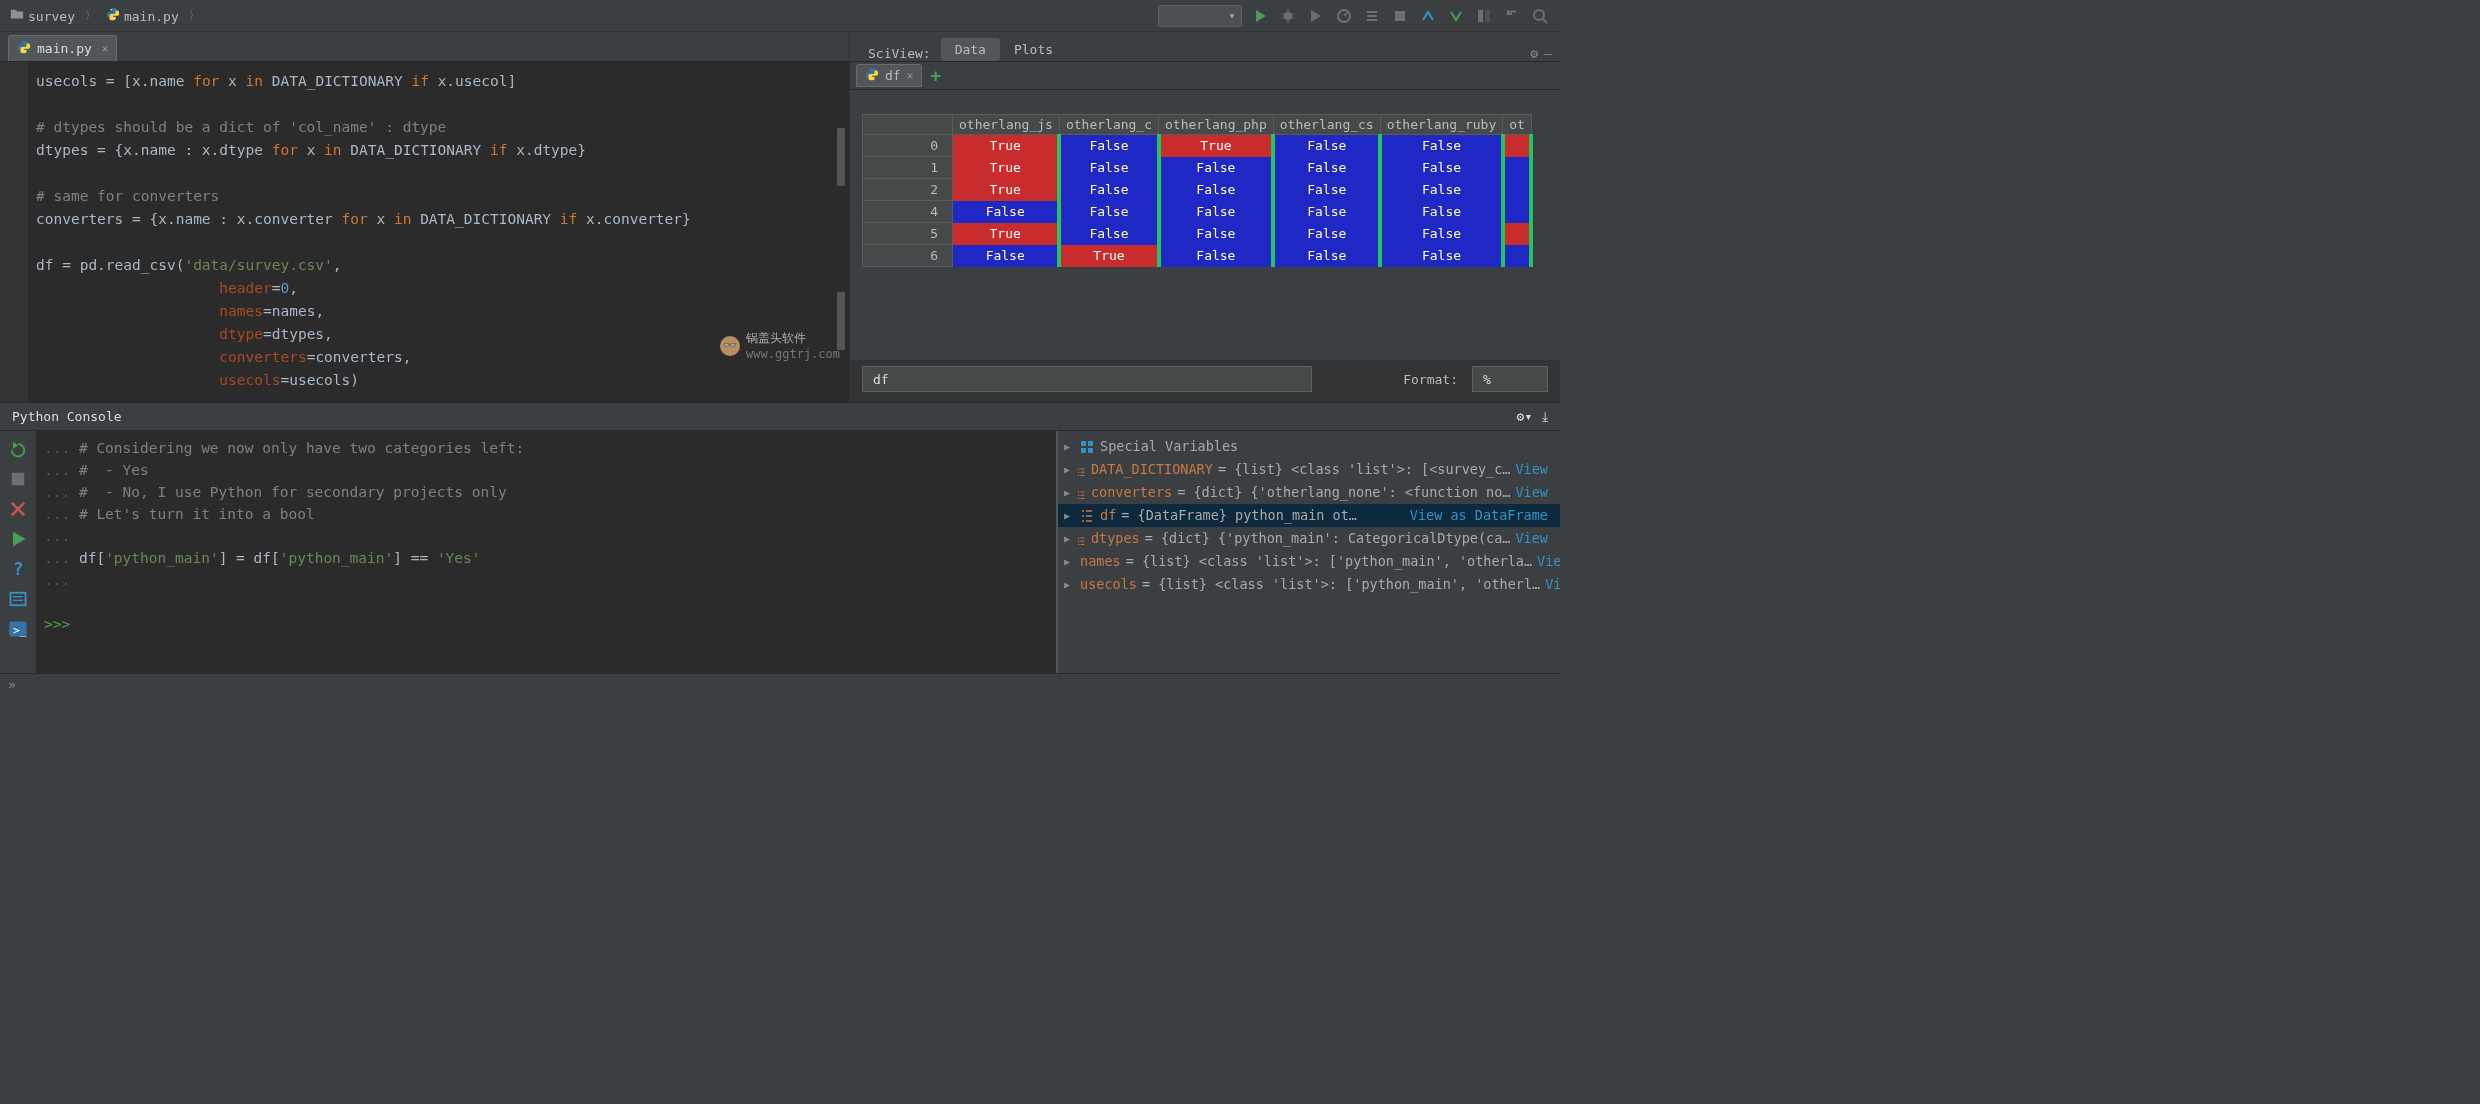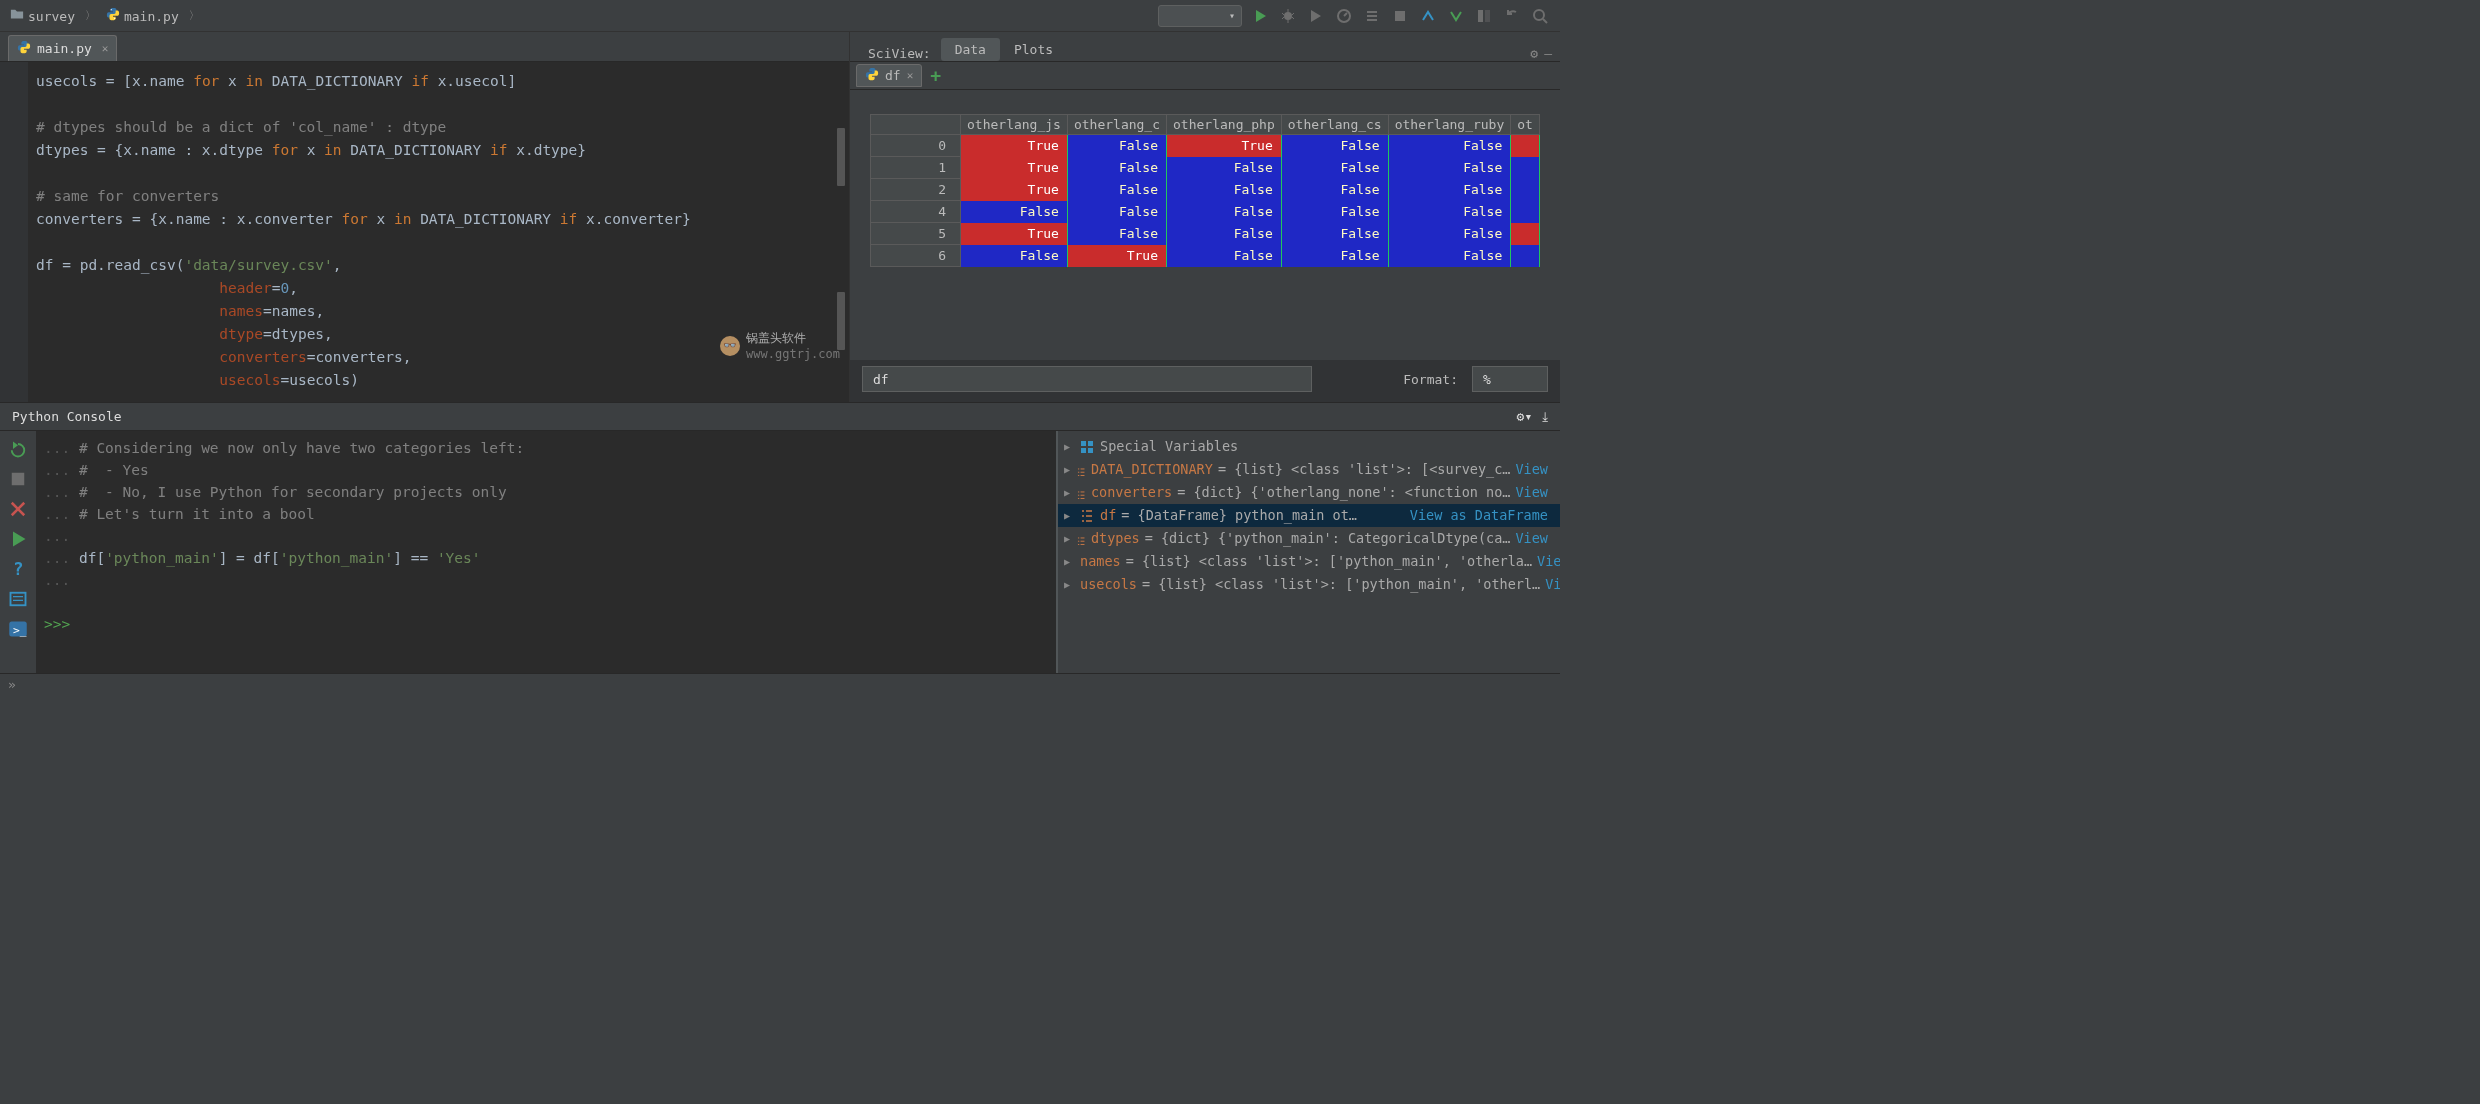--- a/index.html
+++ b/index.html
@@ -44,23 +44,23 @@
 .sci-tab { padding:4px 14px; color:#bbb; }
 .sci-tab.active { background:#515658; border-radius:3px; }
 .sci-tabs .cog { margin-left:auto; color:#888; }
 
 .df-tabstrip { height:28px; display:flex; align-items:center; background:#3c3f41; padding:0 6px; gap:8px; border-bottom:1px solid #282828; }
 .df-tab { background:#515658; padding:2px 8px; display:flex; align-items:center; gap:6px; border-radius:3px 3px 0 0; border:1px solid #6a6a6a; }
 .df-tab .close { color:#999; font-size:11px; }
 .df-plus { color:#499c54; font-size:18px; font-weight:bold; }
 
 .df-table-wrap { flex:1; background:#3c3f41; padding:24px 0 10px 0; overflow:hidden; }
-.df-table { border-collapse:collapse; margin-left:20px; }
+.df-table { border-collapse:collapse; margin-left:12px; }
 .df-table th { background:#45494a; color:#bbb; font-weight:normal; padding:2px 6px; border:1px solid #5a5a5a; font-size:13px; text-align:center; }
-.df-table td { padding:1px 8px; text-align:right; font-size:13px; border-right:1px solid #22c55e; height:22px; }
+.df-table td { padding:1px 8px; text-align:center; font-size:13px; border-right:4px solid #22c55e; height:22px; }
 .df-table td.ridx { background:#45494a; color:#bbb; border:1px solid #5a5a5a; width:90px; text-align:right; padding-right:14px; }
 .cell-T { background:#c92c2c; color:#fff; }
 .cell-F { background:#1f28c5; color:#fef9c3; }
 
 .df-bottom { display:flex; align-items:center; gap:14px; padding:6px 12px 10px 12px; }
 .df-input { flex:0 0 450px; height:26px; background:#45494a; border:1px solid #5e6060; color:#ddd; padding:0 10px; font-family:inherit; font-size:13px; }
 .fmt-label { color:#bbb; margin-left:auto; }
 .fmt-input { width:76px; height:26px; background:#45494a; border:1px solid #5e6060; color:#ddd; padding:0 10px; font-family:inherit; font-size:13px; }
 
 

